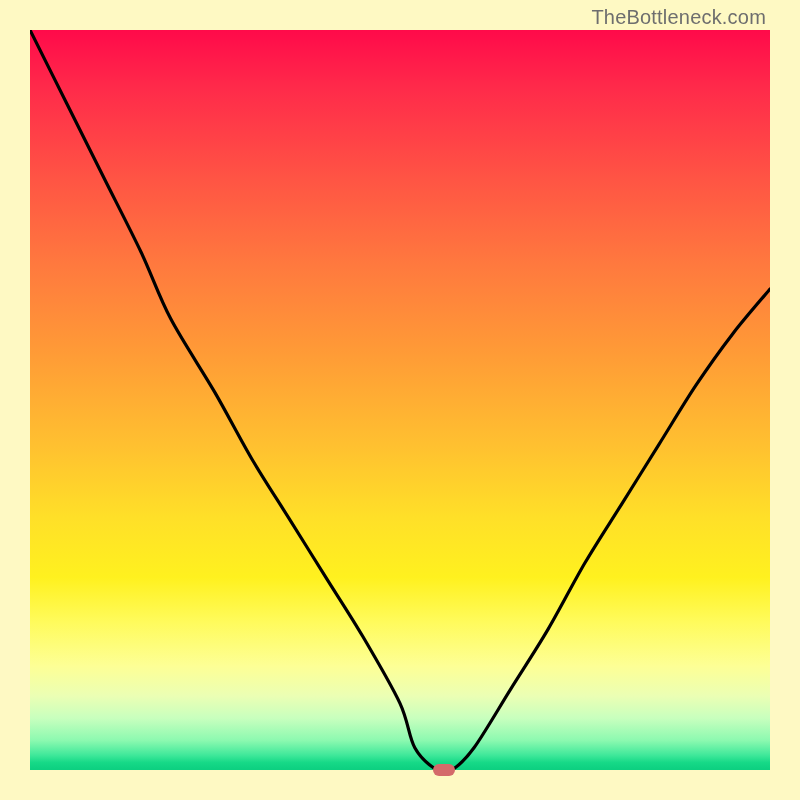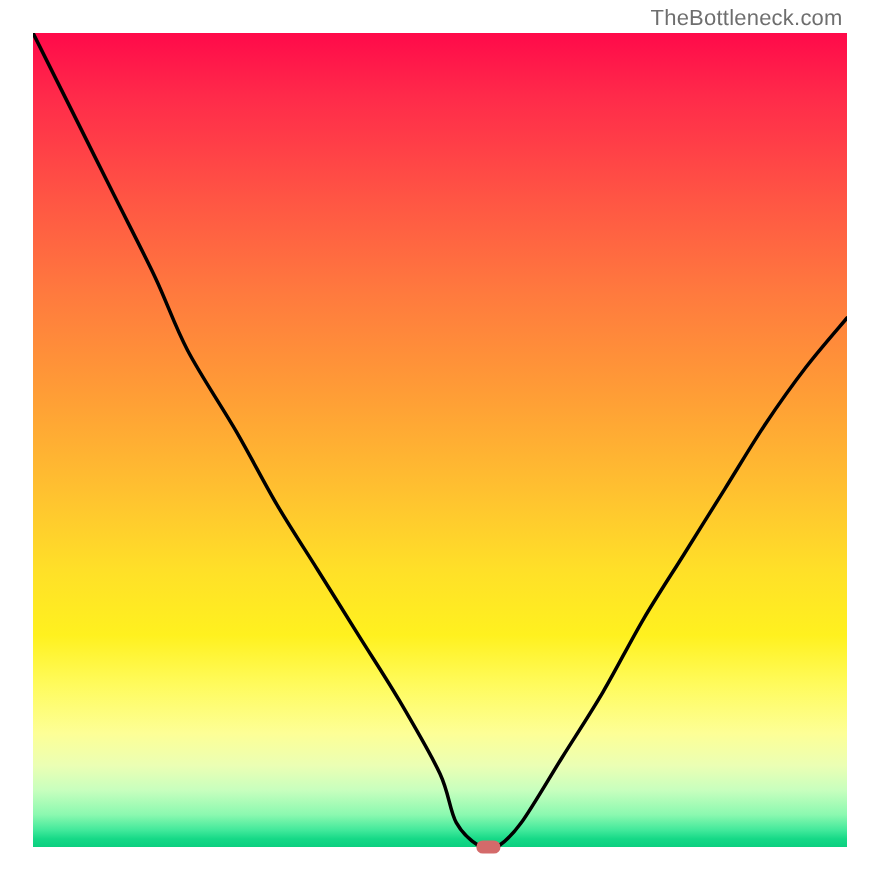--- a/index.html
+++ b/index.html
@@ -8,21 +8,21 @@
     width: 800px;
     height: 800px;
     background: #000;
     overflow: hidden;
     font-family: Arial, Helvetica, sans-serif;
   }
   .frame {
     position: relative;
     width: 800px;
     height: 800px;
-    background: #ffffff;
+    background: #fef9c3;
   }
   .plot-area {
     position: absolute;
     left: 30px;
     top: 30px;
     width: 740px;
     height: 740px;
     background: linear-gradient(
       to bottom,
       #ff0a4a 0%,

